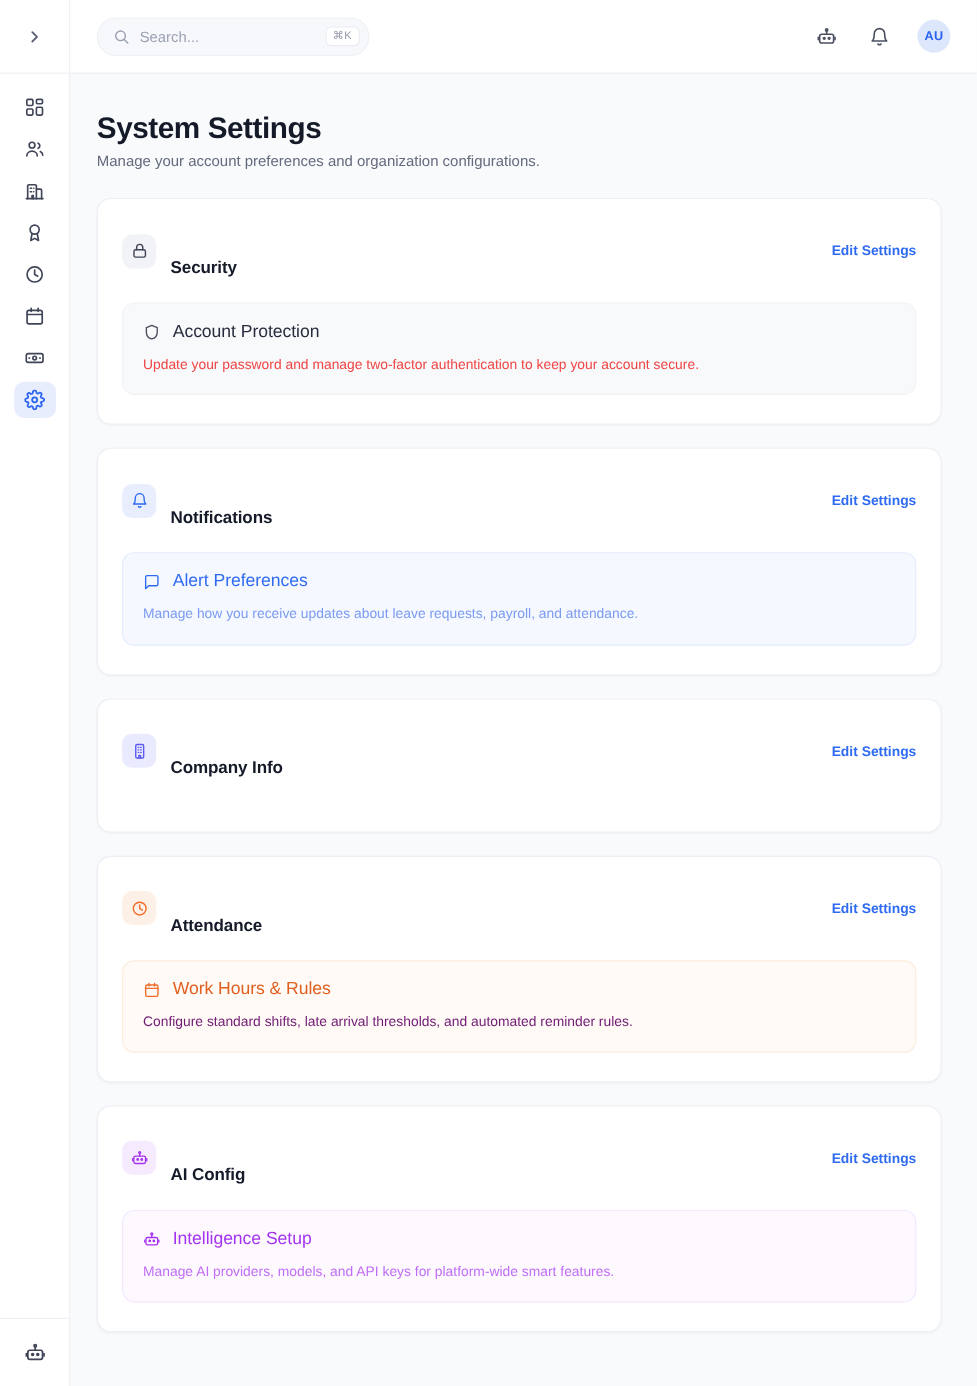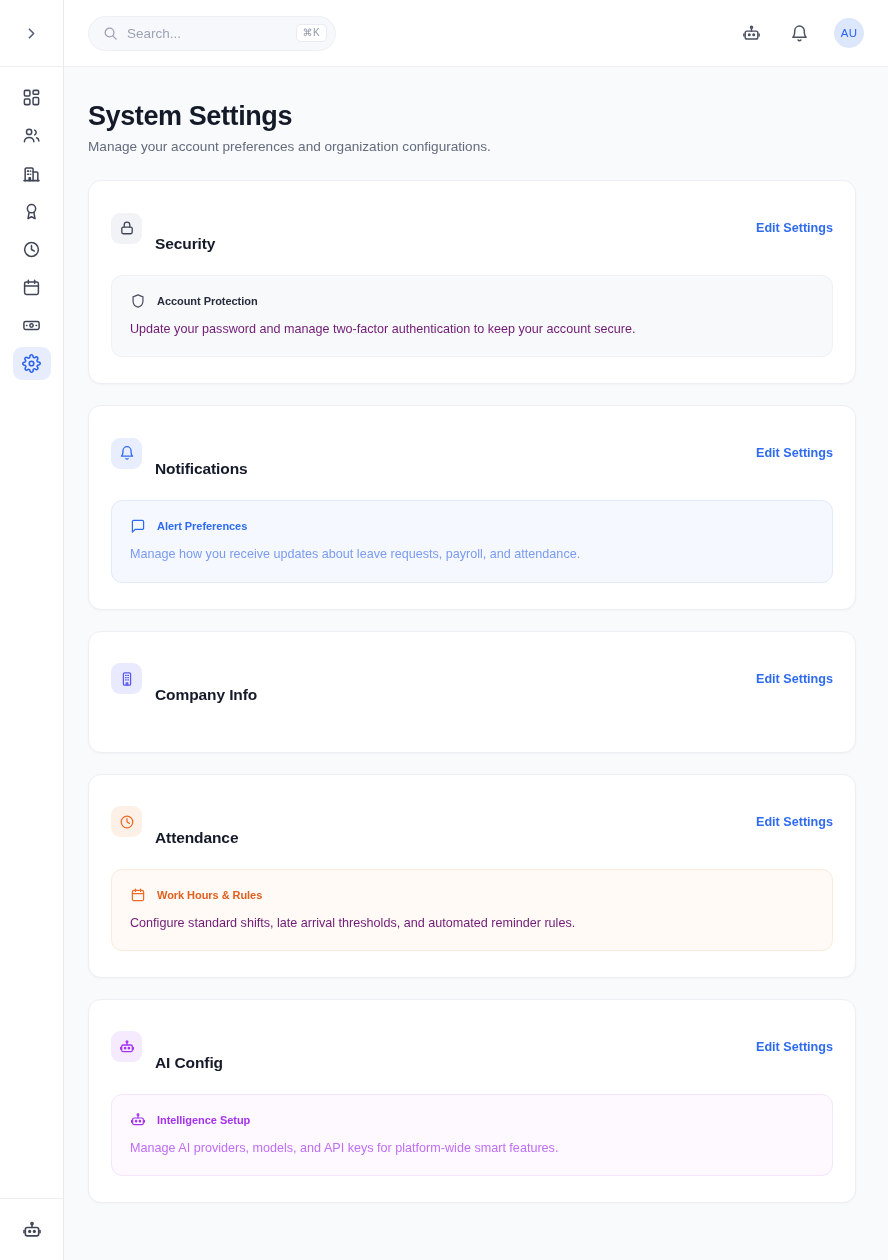--- a/index.html
+++ b/index.html
@@ -169,21 +169,21 @@
     cursor: pointer;
   }
 
   .avatar {
     width: 30px;
     height: 30px;
     border-radius: 50%;
     background: #dde7fb;
     color: #2a63f0;
     font-size: 11.5px;
-    font-weight: normal;
+    font-weight: bold;
     display: flex;
     align-items: center;
     justify-content: center;
     cursor: pointer;
     letter-spacing: .3px;
   }
 
   
   .content {
     flex: 1 1 auto;
@@ -261,33 +261,33 @@
   .panel-head {
     display: flex;
     align-items: center;
     gap: 11px;
     margin-bottom: 11px;
   }
 
   .panel-icon { display: flex; flex: 0 0 auto; }
 
   .panel-title {
-    font-size: 11px;
-    font-weight: bold;
+    font-size: 16px;
+    font-weight: normal;
     letter-spacing: -0.05px;
   }
 
   .panel-desc { font-size: 12.6px; line-height: 1.45; }
 
   
   .theme-slate .card-badge { background: #f2f3f7; color: #3f4557; }
   .theme-slate .panel { background: #f8f9fb; border-color: #f1f2f6; }
   .theme-slate .panel-icon { color: #4a5060; }
   .theme-slate .panel-title { color: #262c3c; }
-  .theme-slate .panel-desc { color: #701a75; }
+  .theme-slate .panel-desc { color: #ef4444; }
 
   .theme-blue .card-badge { background: #e8eefd; color: #2f6bf0; }
   .theme-blue .panel { background: #f5f8ff; border-color: #e2eafd; }
   .theme-blue .panel-icon { color: #2f6bf0; }
   .theme-blue .panel-title { color: #2f6bf0; }
   .theme-blue .panel-desc { color: #7b9bf2; }
 
   .theme-indigo .card-badge { background: #eaeafe; color: #5a5af0; }
   .theme-indigo .panel { background: #f7f7ff; border-color: #e6e6fc; }
   .theme-indigo .panel-icon { color: #5a5af0; }

